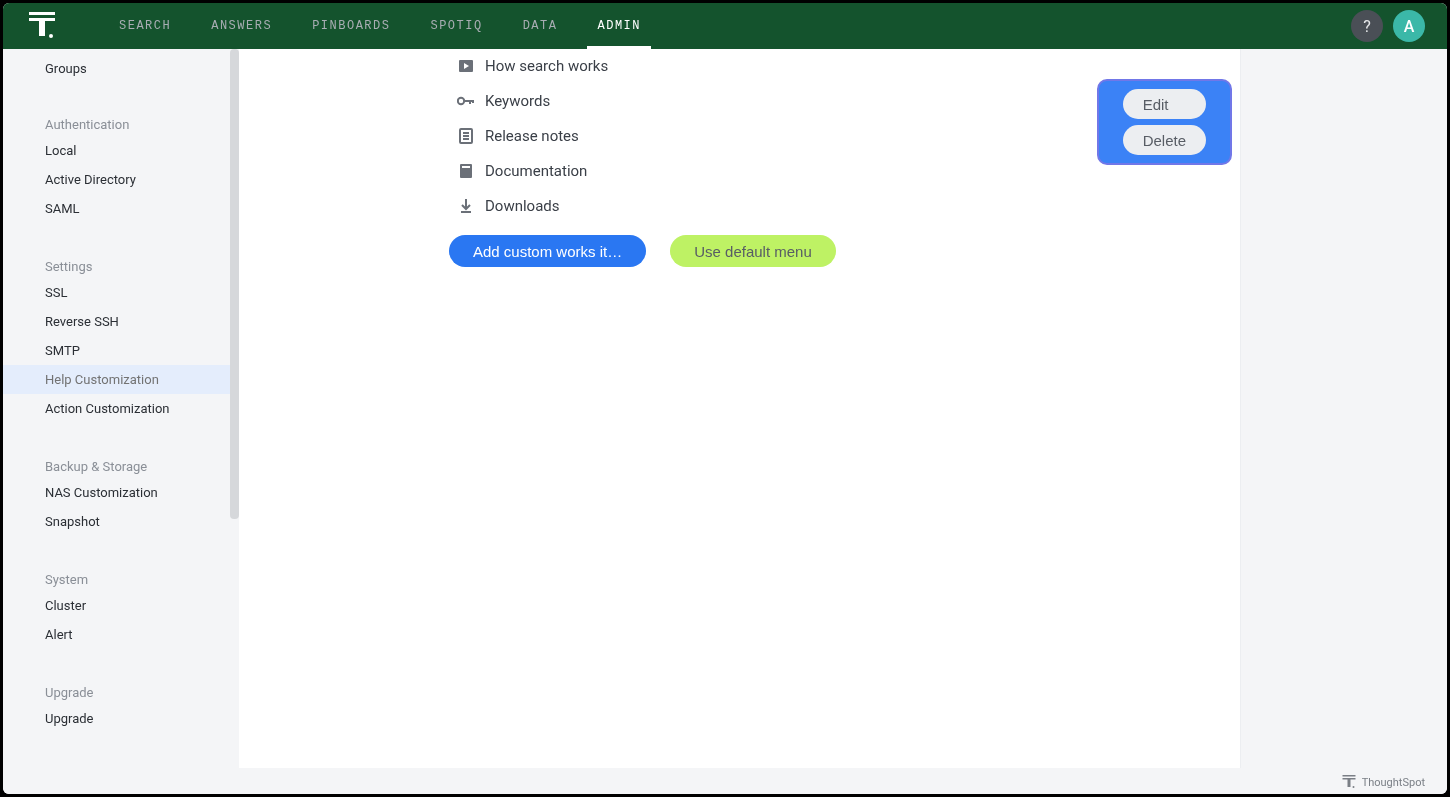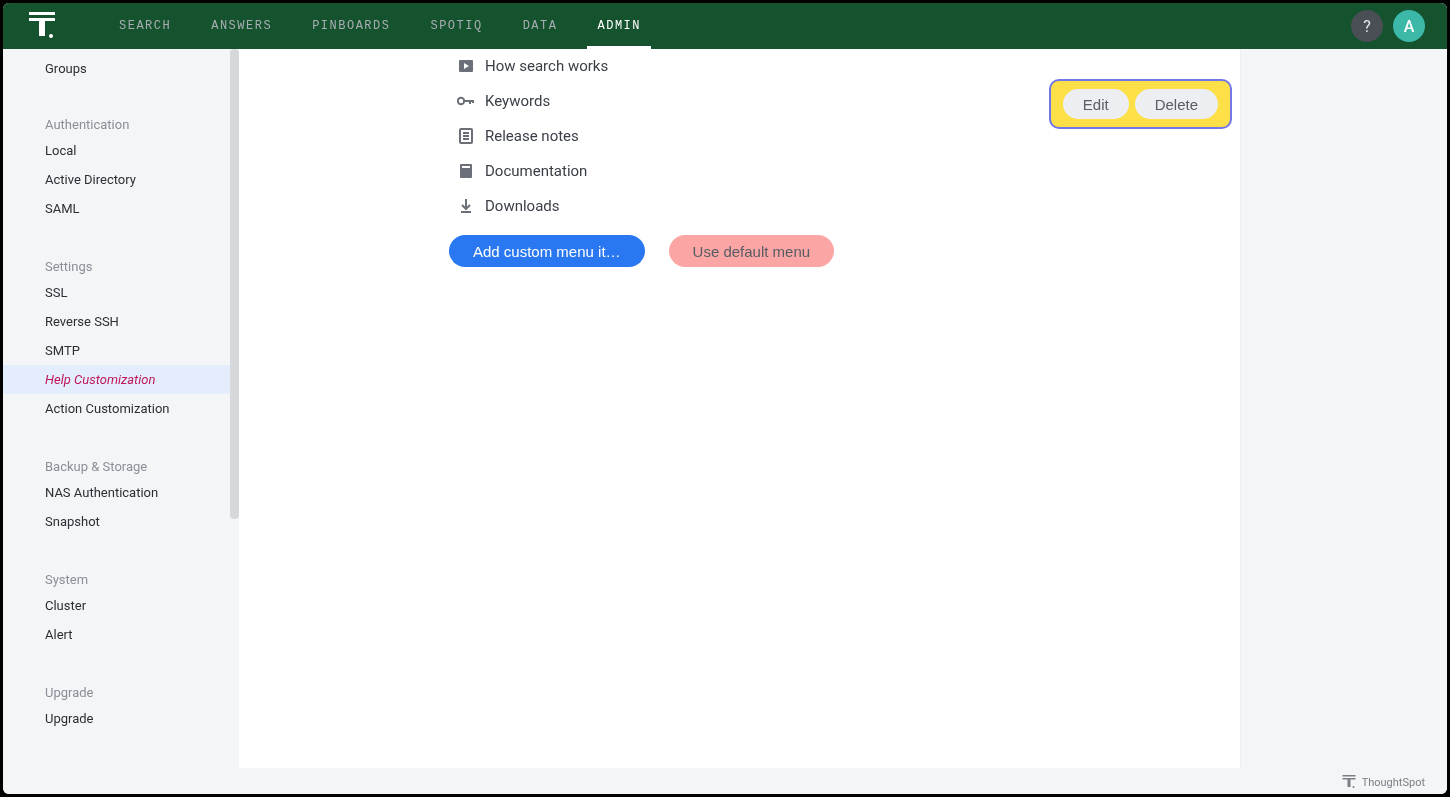--- a/index.html
+++ b/index.html
@@ -105,22 +105,21 @@
     padding: 14px 4px 4px 42px;
   }
   .side-item {
     font-size: 13px;
     color: #2b2f35;
     padding: 7px 0 7px 42px;
     cursor: pointer;
   }
   .side-item.active {
     background: #e4edfc;
-    color: #be185d;
-    font-style: italic;
+    color: #737373;
   }
 
   .main-outer {
     flex: 1;
     position: relative;
     background: #f4f5f7;
   }
   .main-panel {
     position: absolute;
     left: 0;
@@ -166,32 +165,33 @@
     height: 32px;
     border-radius: 16px;
     padding: 0 24px;
     display: flex;
     align-items: center;
     font-size: 15px;
     cursor: pointer;
     border: none;
   }
   .pill-primary { background: #2a77f2; color: #fff; max-width: 200px; overflow: hidden; white-space: nowrap; }
-  .pill-secondary { background: #fca5a5; color: #585d65; }
+  .pill-secondary { background: #bef264; color: #585d65; }
 
   .callout {
     position: absolute;
     right: 8px;
     top: 30px;
     border: 2px solid #7177e8;
     border-radius: 10px;
-    padding: 8px 12px;
+    padding: 8px 24px;
     display: flex;
     gap: 6px;
-    background: #fde047;
+    background: #3b82f6;
+    flex-direction: column;
   }
   .callout .pill-btn { height: 30px; padding: 0 20px; background: #eceef1; color: #585d65; font-size: 15px; }
 
   
   .footer-brand {
     position: absolute;
     right: 22px;
     bottom: 5px;
     display: flex;
     align-items: center;
@@ -245,21 +245,21 @@
         <div class="side-item">SAML</div>
         <div style="height: 22px;"></div>
         <div class="side-section-label">Settings</div>
         <div class="side-item">SSL</div>
         <div class="side-item">Reverse SSH</div>
         <div class="side-item">SMTP</div>
         <div class="side-item active">Help Customization</div>
         <div class="side-item">Action Customization</div>
         <div style="height: 22px;"></div>
         <div class="side-section-label">Backup &amp; Storage</div>
-        <div class="side-item">NAS Authentication</div>
+        <div class="side-item">NAS Customization</div>
         <div class="side-item">Snapshot</div>
         <div style="height: 22px;"></div>
         <div class="side-section-label">System</div>
         <div class="side-item">Cluster</div>
         <div class="side-item">Alert</div>
         <div style="height: 22px;"></div>
         <div class="side-section-label">Upgrade</div>
         <div class="side-item">Upgrade</div>
       </div>
 
@@ -313,21 +313,21 @@
                   <line x1="7" y1="1" x2="7" y2="10" stroke="#6b7078" stroke-width="2"></line>
                   <polyline points="3,7 7,11 11,7" fill="none" stroke="#6b7078" stroke-width="2"></polyline>
                   <line x1="2" y1="14" x2="12" y2="14" stroke="#6b7078" stroke-width="2"></line>
                 </svg>
               </span>
               <span class="menu-label">Downloads</span>
             </div>
           </div>
 
         <div class="button-row">
-          <button class="pill-btn pill-primary">Add custom menu it…</button>
+          <button class="pill-btn pill-primary">Add custom works it…</button>
           <button class="pill-btn pill-secondary">Use default menu</button>
         </div>
 
         <div class="callout">
           <button class="pill-btn">Edit</button>
           <button class="pill-btn">Delete</button>
         </div>
 
       </div>
 

